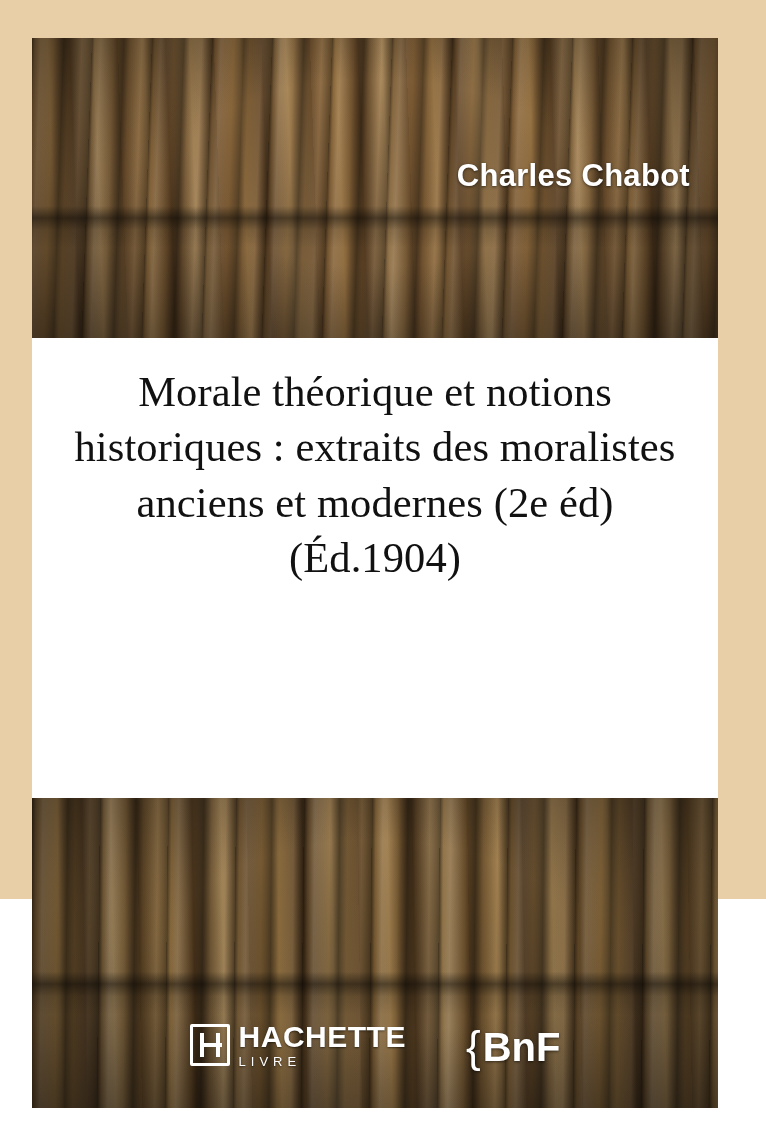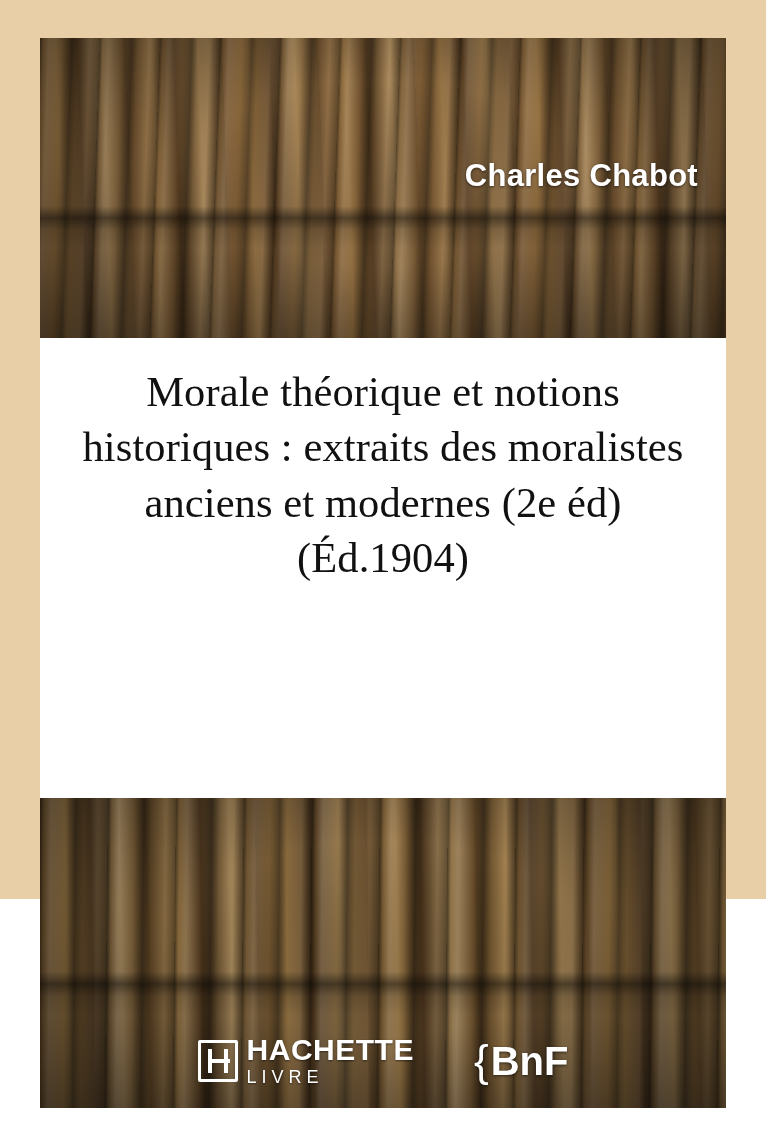--- a/index.html
+++ b/index.html
@@ -13,21 +13,21 @@
     font-family: "Liberation Serif", serif;
     overflow: hidden;
   }
 
   .cover {
     position: relative;
     width: 766px;
     height: 899px;
     background: #e8cfa8;
     box-sizing: border-box;
-    padding: 38px 40px 40px 40px;
+    padding: 38px 40px 40px 32px;
   }
 
   
   .book {
     position: relative;
     width: 686px;
     height: 1070px;
     background: #ffffff;
     overflow: hidden;
   }
@@ -132,21 +132,21 @@
   }
 
   
   .logos {
     position: absolute;
     left: 0;
     bottom: 22px;
     width: 100%;
     height: 64px;
     display: flex;
-    align-items: flex-end;
+    align-items: flex-start;
     justify-content: center;
     gap: 60px;
     z-index: 5;
   }
   .hachette {
     display: flex;
     align-items: center;
     gap: 9px;
     color: #ffffff;
   }
@@ -181,21 +181,21 @@
   .hachette .h-name {
     font-family: "Liberation Sans", sans-serif;
     font-weight: bold;
     font-size: 30px;
     letter-spacing: 0.5px;
     display: block;
     text-shadow: 0 1px 2px rgba(0,0,0,0.5);
   }
   .hachette .h-sub {
     font-family: "Liberation Sans", sans-serif;
-    font-size: 18px;
+    font-size: 13px;
     letter-spacing: 5px;
     display: block;
     margin-top: 3px;
     text-shadow: 0 1px 2px rgba(0,0,0,0.5);
   }
   .bnf {
     display: flex;
     align-items: center;
     color: #ffffff;
     font-family: "Liberation Sans", sans-serif;

